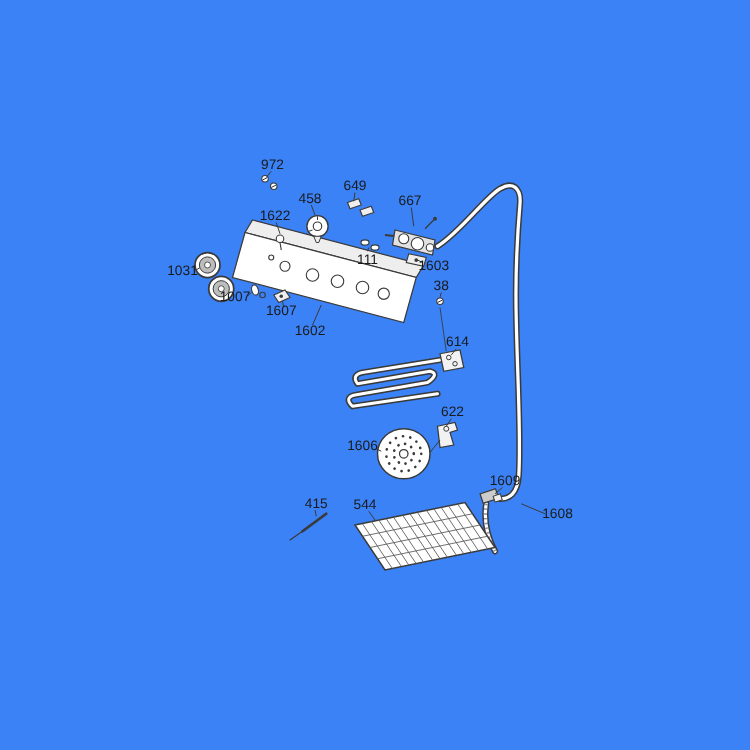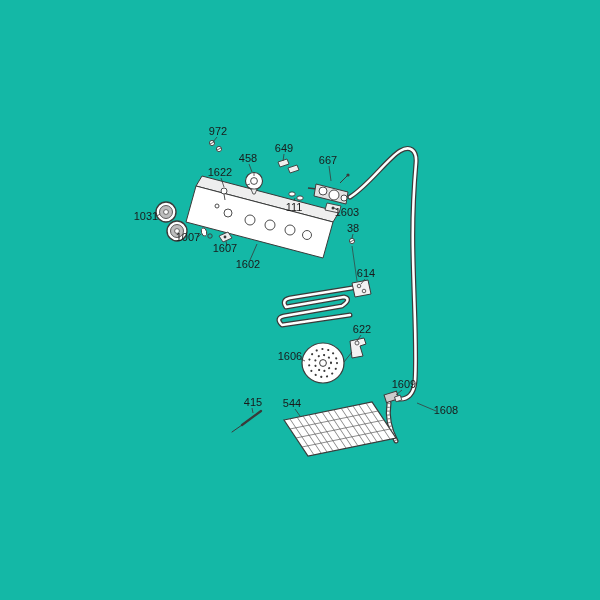--- a/index.html
+++ b/index.html
@@ -1,16 +1,16 @@
 <!DOCTYPE html>
 <html><head>
 <meta charset="utf-8">
 <style>
   html,body{margin:0;padding:0;background:#ffffff;}
-  .stage{width:600px;height:600px;position:relative;background:#14b8a6;overflow:hidden;}
+  .stage{width:600px;height:600px;position:relative;background:#3b82f6;overflow:hidden;}
   svg{display:block;}
   text.part-label{
     font-family:"Liberation Sans", sans-serif;
     font-size:11px;
     fill:#1a1a1a;
   }
 </style>
 </head>
 <body>
 

